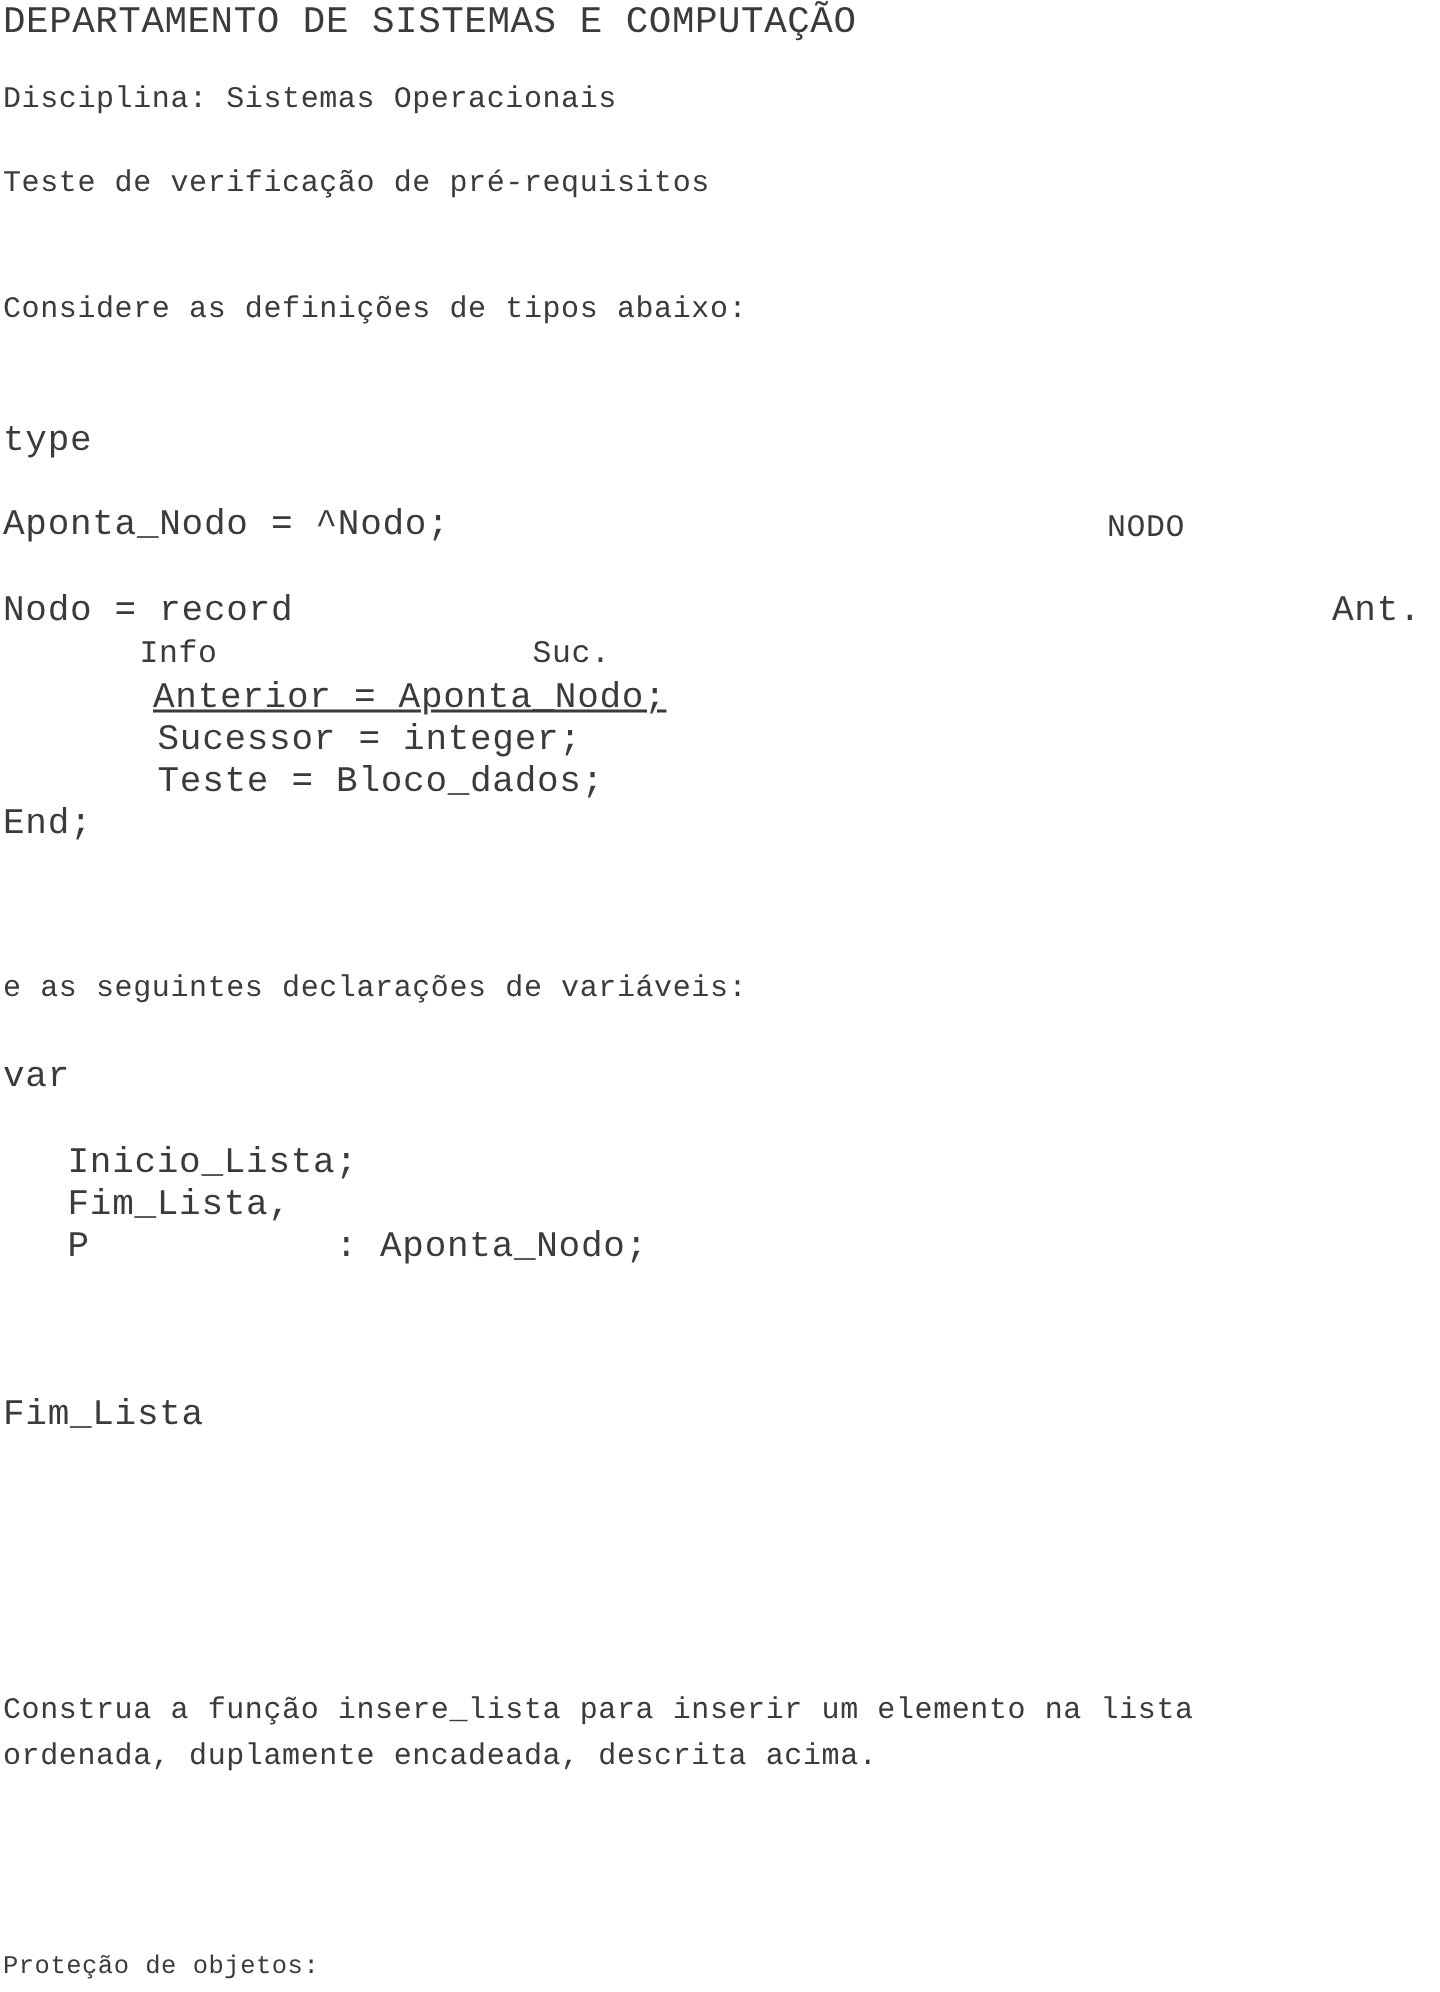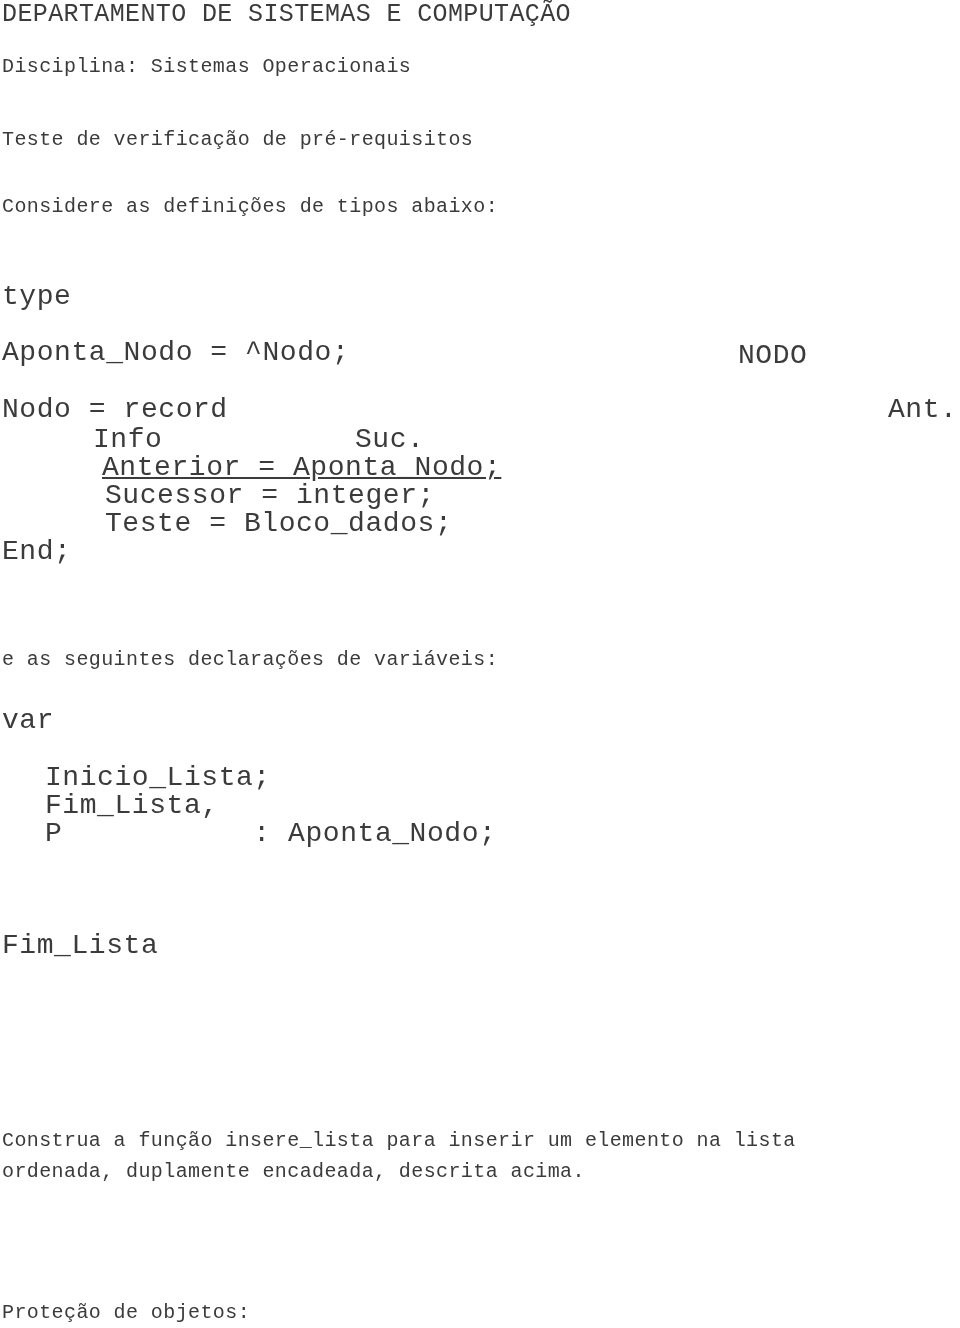--- a/index.html
+++ b/index.html
@@ -30,41 +30,41 @@
     position: absolute;
     white-space: pre;
     font-family: "Liberation Mono", "DejaVu Sans Mono", monospace;
     letter-spacing: 0.02em;
     line-height: 1.0;
   }
 
   
   .s-title   { font-size: 25px; letter-spacing: 0.015em; }
   .s-body    { font-size: 20px; letter-spacing: 0.02em; }
-  .s-code    { font-size: 28px; letter-spacing: 0.02em; }
-  .s-diagram { font-size: 28px; letter-spacing: 0.02em; }
-  .s-small   { font-size: 20px; letter-spacing: 0.02em; }
+  .s-code    { font-size: 24px; letter-spacing: 0.02em; }
+  .s-diagram { font-size: 21px; letter-spacing: 0.02em; }
+  .s-small   { font-size: 17px; letter-spacing: 0.02em; }
 
   .blk-header    { }
   .blk-typedef   { }
   .blk-vardecl   { }
   .blk-task      { }
   .blk-footer    { }
 </style>
 </head>
 <body style="color: rgb(59, 59, 59); background: rgb(255, 255, 255);">
 
 <div class="page">
 
   <div class="blk-header">
     <div class="ln s-title" style="left:2px; top:2px;">DEPARTAMENTO DE SISTEMAS E COMPUTAÇÃO</div>
 
     <div class="ln s-body" style="left:2px; top:57px;">Disciplina: Sistemas Operacionais</div>
 
-    <div class="ln s-body" style="left:2px; top:130px;">Teste de verificação de pré-requisitos</div>
+    <div class="ln s-body" style="left:2px; top:113px;">Teste de verificação de pré-requisitos</div>
   </div>
 
   <div class="blk-typedef">
     <div class="ln s-body" style="left:2px; top:197px;">Considere as definições de tipos abaixo:</div>
 
     <div class="ln s-code" style="left:2px; top:283px;">type</div>
 
     <div class="ln s-code" style="left:2px; top:339px;">Aponta_Nodo = ^Nodo;</div>
 
     <div class="ln s-diagram" style="left:738px; top:342px;">NODO</div>

